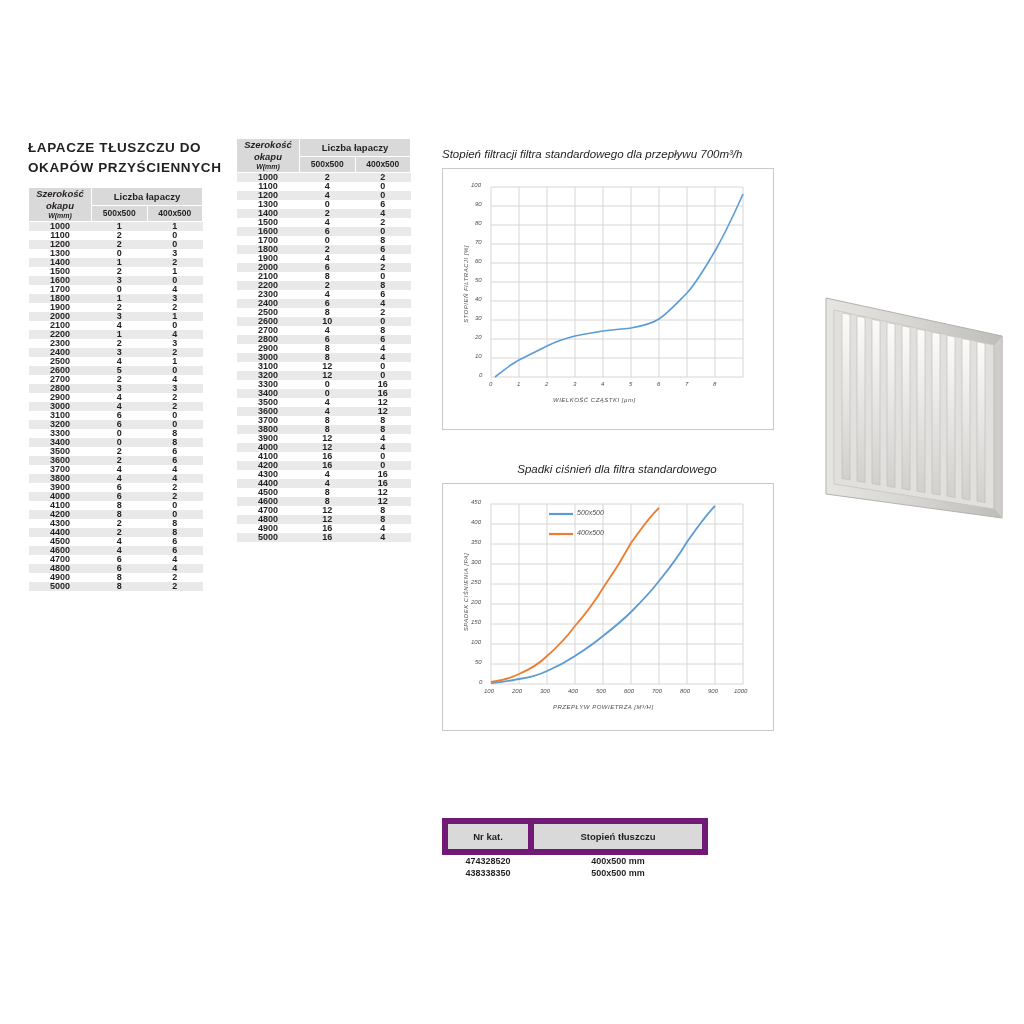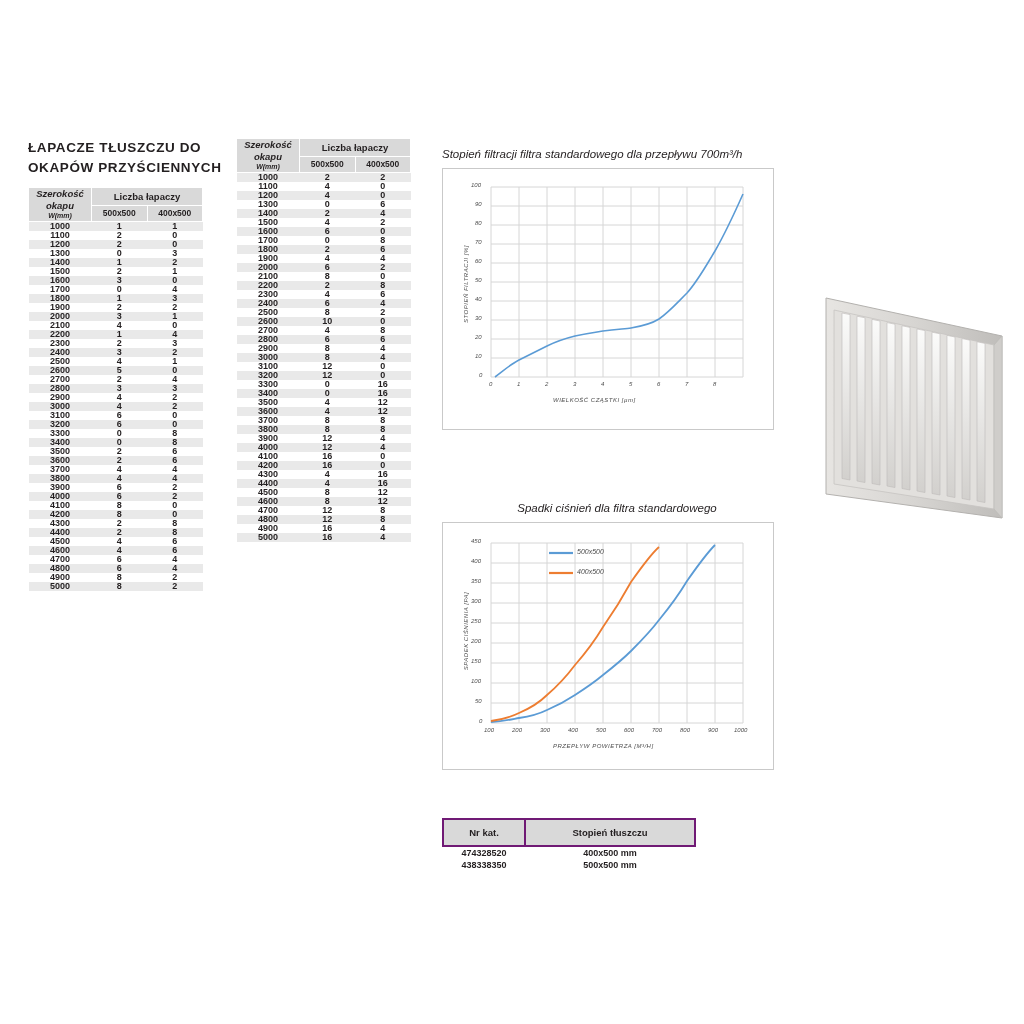--- a/index.html
+++ b/index.html
@@ -116,21 +116,21 @@
   }
   .legend-text {
     position: absolute;
     font-size: 7px;
     color: #4d4d4d;
   }
 
   #chart-filtration { left: 442px; top: 148px; width: 350px; }
   #chart-filtration .chart-frame { width: 330px; height: 260px; }
 
-  #chart-pressure { left: 442px; top: 502px; width: 350px; }
+  #chart-pressure { left: 442px; top: 463px; width: 350px; }
   #chart-pressure .chart-frame { width: 330px; height: 246px; }
 
   
   #cat-table {
     position: absolute;
     left: 442px;
     top: 818px;
     width: 248px;
     font-size: 9.5px;
   }
@@ -138,21 +138,21 @@
     border-collapse: collapse;
     width: 248px;
     table-layout: fixed;
   }
   #cat-table th {
     background: #d9d9d9;
     font-weight: bold;
     font-size: 9.5px;
     padding: 7px 0;
     text-align: center;
-    border: 2px solid #701a75;
+    border: 6px solid #701a75;
   }
   #cat-table th.c1 { width: 80px; }
   #cat-table th.c2 { width: 168px; }
   #cat-table td {
     background: #ffffff;
     font-size: 9px;
     font-weight: bold;
     text-align: center;
     padding: 1.5px 0;
     color: #231f20;

